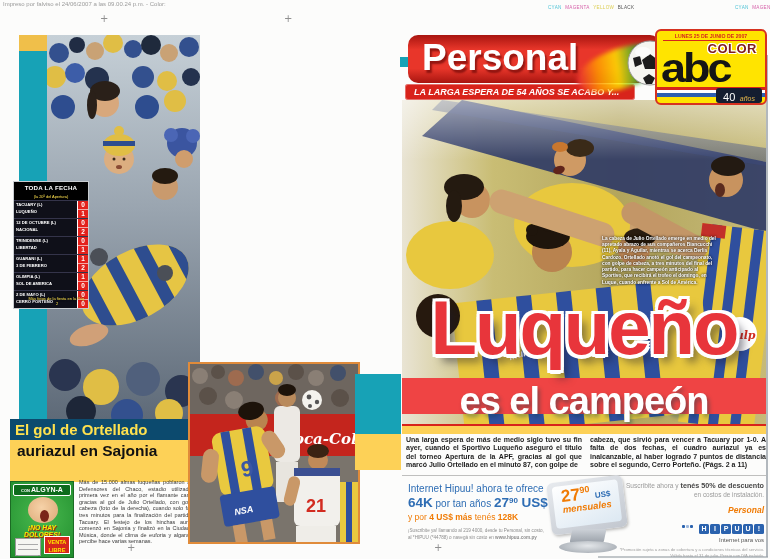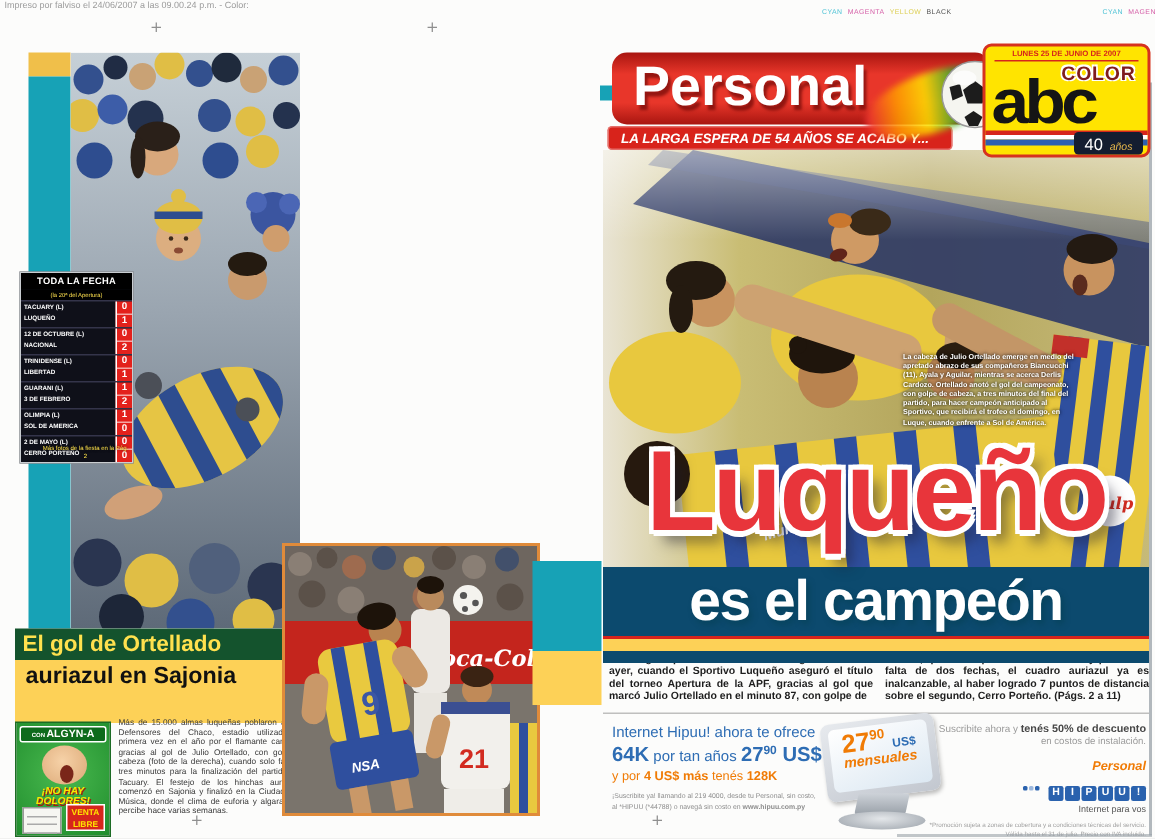--- a/index.html
+++ b/index.html
@@ -17,28 +17,28 @@
   #results-sub{height:7px;color:#ffe14e;font-size:3.9px;line-height:7px;text-align:center;background:#000;}
   .match-row{flex:1;display:flex;border-top:1px solid #34344a;}
   .match-names{flex:1;padding:1px 2px;color:#fff;font-weight:bold;font-size:4.2px;line-height:1.6;}
   .match-score{width:10px;background:#e3211c;display:flex;flex-direction:column;border-left:1px solid #fff;}
   .match-score div{flex:1;color:#fff;font-weight:bold;font-size:6.5px;text-align:center;line-height:8px;}
   .match-score div:first-child{border-bottom:1px solid rgba(255,255,255,.6);}
   
   #headline-main{position:absolute;left:402px;top:292px;width:364px;z-index:6;text-align:center;
      font-size:76px;line-height:.95;font-weight:900;letter-spacing:-2px;color:#e8353b;
      text-shadow:-3px -3px 0 #fff,3px -3px 0 #fff,-3px 3px 0 #fff,3px 3px 0 #fff,-3px 0 0 #fff,3px 0 0 #fff,0 -3px 0 #fff,0 4px 0 #fff,7px 8px 9px rgba(25,25,45,.5);}
-  #headline-band{position:absolute;left:402px;top:378px;width:364px;height:64px;background:#0c4a6e;z-index:5;}
+  #headline-band{position:absolute;left:402px;top:378px;width:364px;height:36px;background:#ef4444;z-index:5;}
   #headline-sub{width:100%;text-align:center;color:#fff;font-weight:900;font-size:38px;line-height:47px;letter-spacing:-1px;
      text-shadow:2px 3px 4px rgba(0,60,70,.45);}
   
   .lead-col{position:absolute;top:436px;width:176px;font-size:7px;font-weight:bold;color:#1d1d1d;
      line-height:1.18;text-align:justify;}
   
-  #left-kicker{position:absolute;left:10px;top:419px;width:191px;height:36px;background:#14532d;
+  #left-kicker{position:absolute;left:10px;top:419px;width:191px;height:36px;background:#0c4a6e;
      color:#ffe14e;font-weight:900;font-size:15px;line-height:21px;padding-left:5px;box-sizing:border-box;}
   #left-headline{position:absolute;left:10px;top:440px;width:191px;height:42px;background:#fdd157;
      color:#111;font-weight:900;font-size:15.5px;line-height:1.25;padding:1px 0 0 7px;box-sizing:border-box;}
   #left-body{position:absolute;left:79px;top:479px;width:126px;font-size:5.5px;line-height:1.2;
      color:#3a3a3a;text-align:justify;}
   
   #photo-caption{position:absolute;left:602px;top:236px;width:116px;z-index:4;color:#fff;
      font-size:4.8px;font-weight:bold;line-height:1.3;text-shadow:0 0 2px rgba(0,0,0,.85),0 0 3px rgba(0,0,0,.6);}
   #results-note{position:absolute;left:27px;top:296px;width:60px;z-index:9;color:#ffe34c;
      font-size:4px;line-height:1.3;text-align:center;text-shadow:0 0 2px rgba(0,0,0,.8);}

